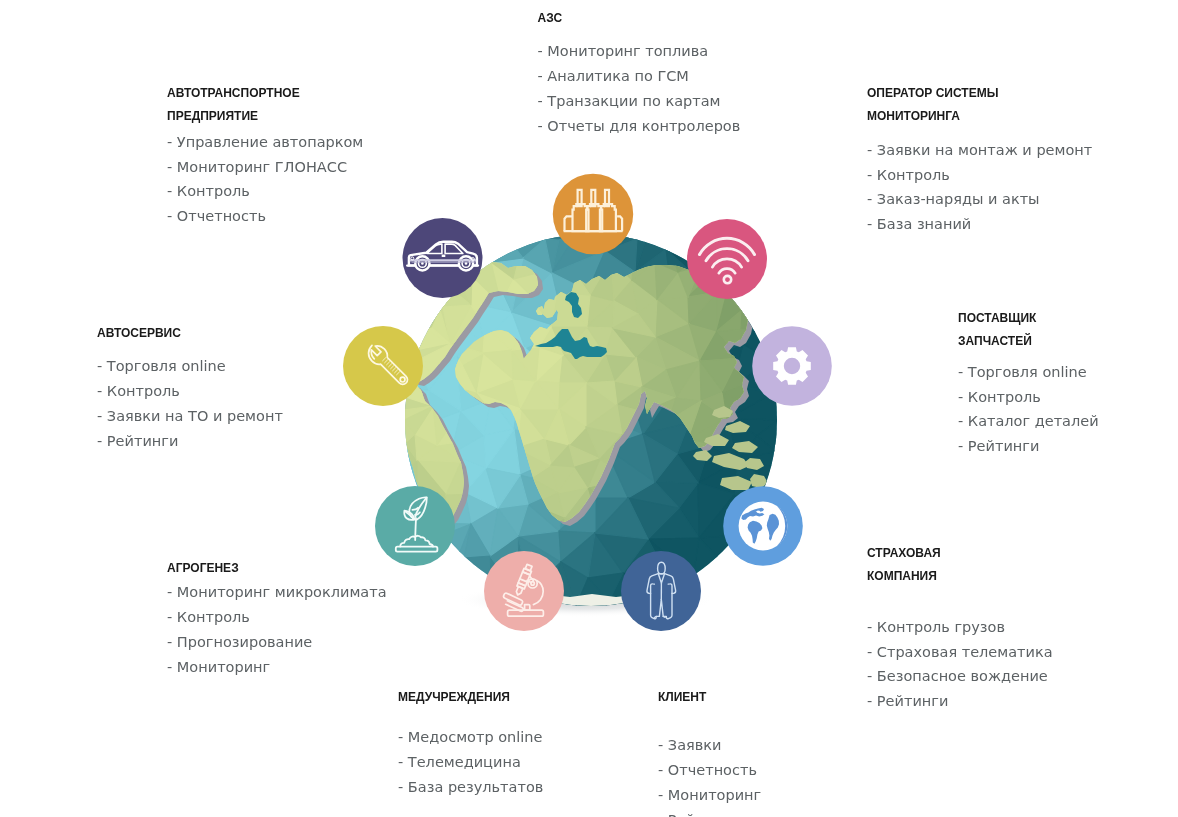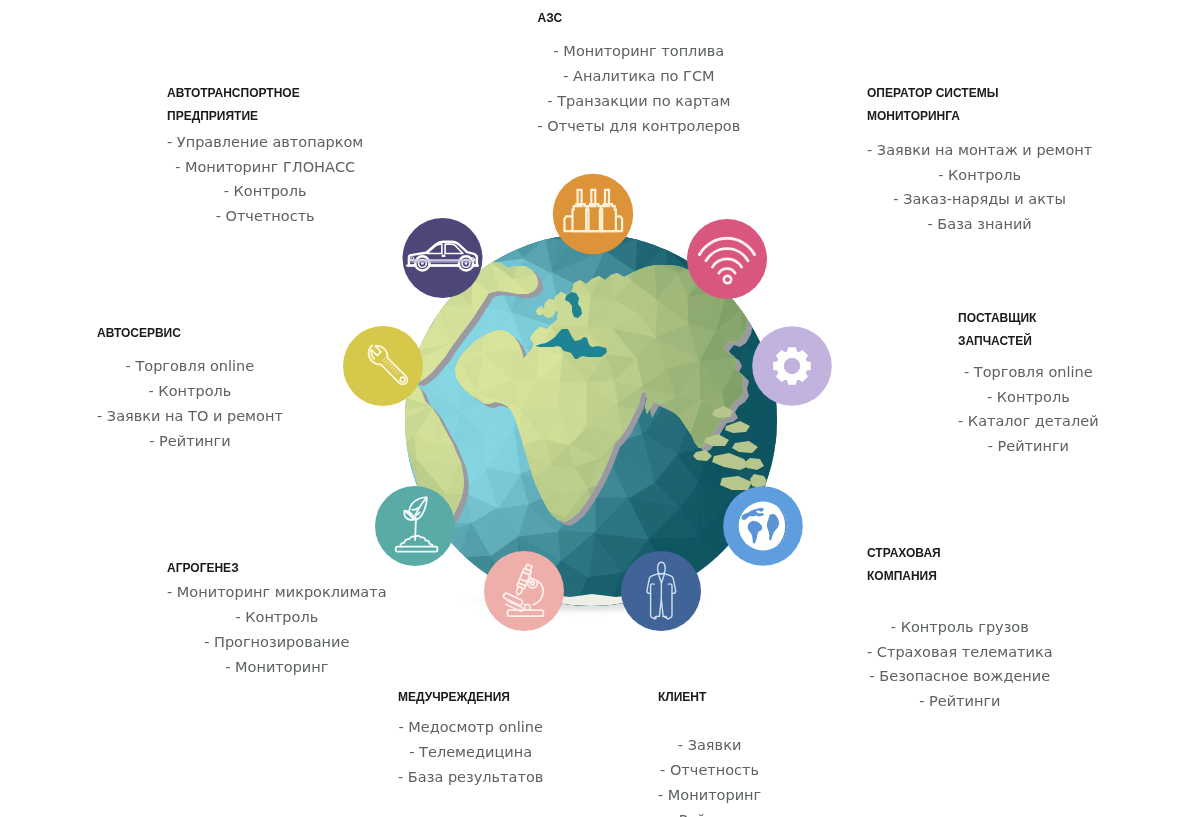--- a/index.html
+++ b/index.html
@@ -5,21 +5,21 @@
 <style>
   html,body{margin:0;padding:0;}
   body{width:1178px;height:817px;background:#ffffff;overflow:hidden;position:relative;
        font-family:"DejaVu Sans",sans-serif;}
   .stage{position:absolute;left:0;top:0;width:1178px;height:817px;}
   .art{position:absolute;left:0;top:0;width:1178px;height:817px;}
   .blk{position:absolute;}
   .blk .ttl{font-family:"Liberation Sans",sans-serif;font-size:12px;font-weight:bold;
             color:#1a1a1a;line-height:23.3px;white-space:nowrap;}
   .blk .li{font-family:"DejaVu Sans",sans-serif;font-size:14.5px;color:#5c6164;
-           line-height:24.9px;white-space:nowrap;text-align:center;}
+           line-height:24.9px;white-space:nowrap;}
 </style>
 </head>
 <body>
 
 <div class="stage">
 
 <svg class="art" width="1178" height="817" viewBox="0 0 1178 817">
 
 <defs>
 <clipPath id="gclip">
@@ -881,21 +881,21 @@
       <div class="li">- Контроль грузов</div>
       <div class="li">- Страховая телематика</div>
       <div class="li">- Безопасное вождение</div>
       <div class="li">- Рейтинги</div>
     </div>
   </div>
   <div class="blk" style="left:398px;top:686px">
     <div class="ttl">
       <div>МЕДУЧРЕЖДЕНИЯ</div>
     </div>
-    <div class="lst" style="margin-top:6px">
+    <div class="lst" style="margin-top:16px">
       <div class="li">- Медосмотр online</div>
       <div class="li">- Телемедицина</div>
       <div class="li">- База результатов</div>
     </div>
   </div>
   <div class="blk" style="left:658px;top:686px">
     <div class="ttl">
       <div>КЛИЕНТ</div>
     </div>
     <div class="lst" style="margin-top:24px">

